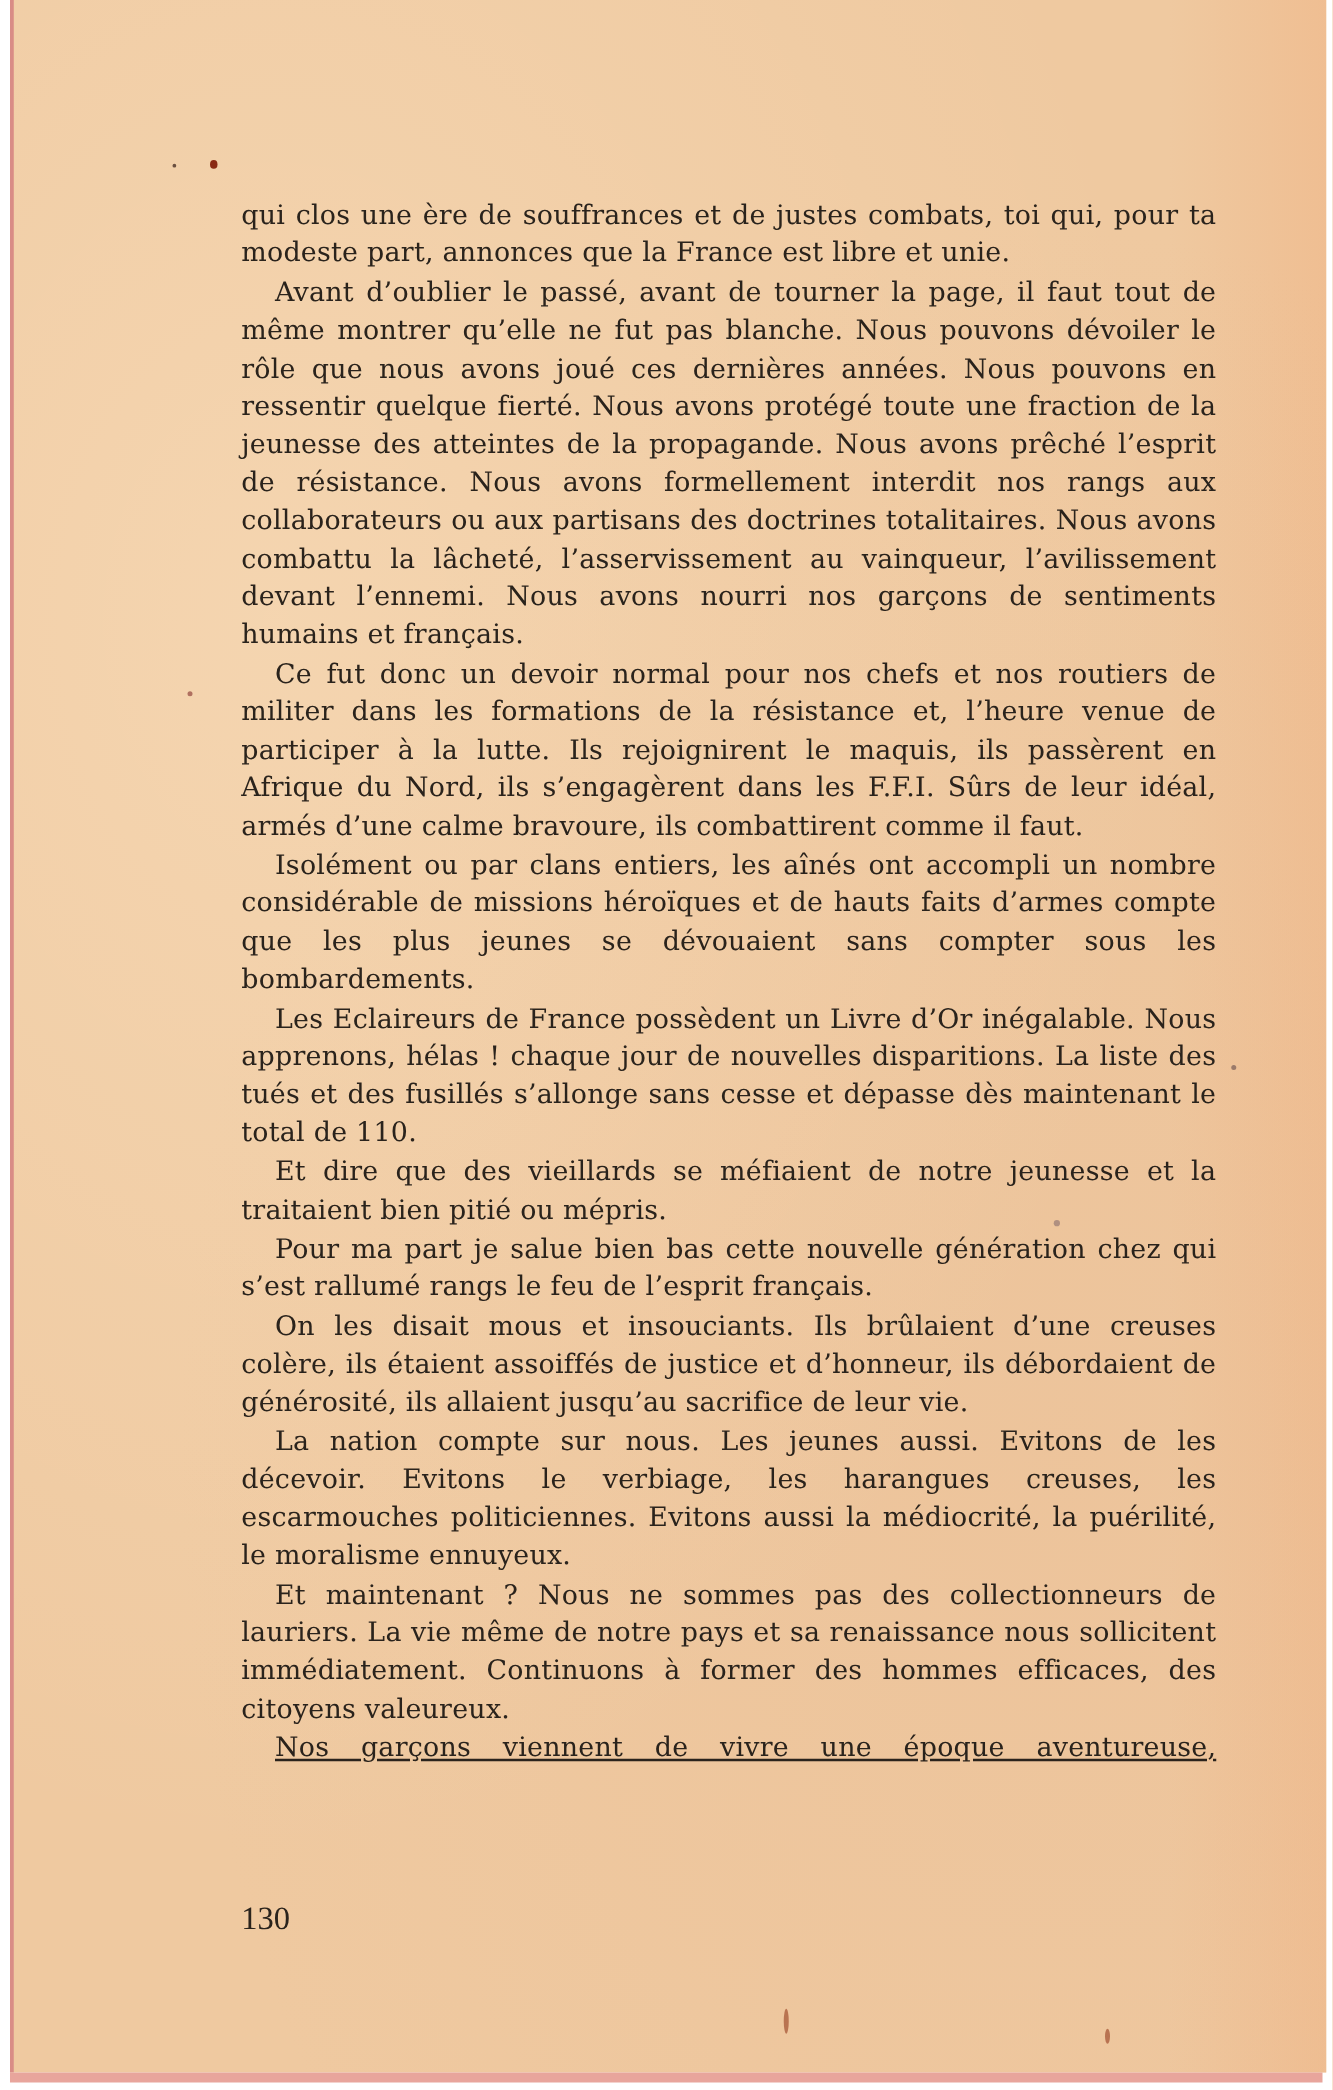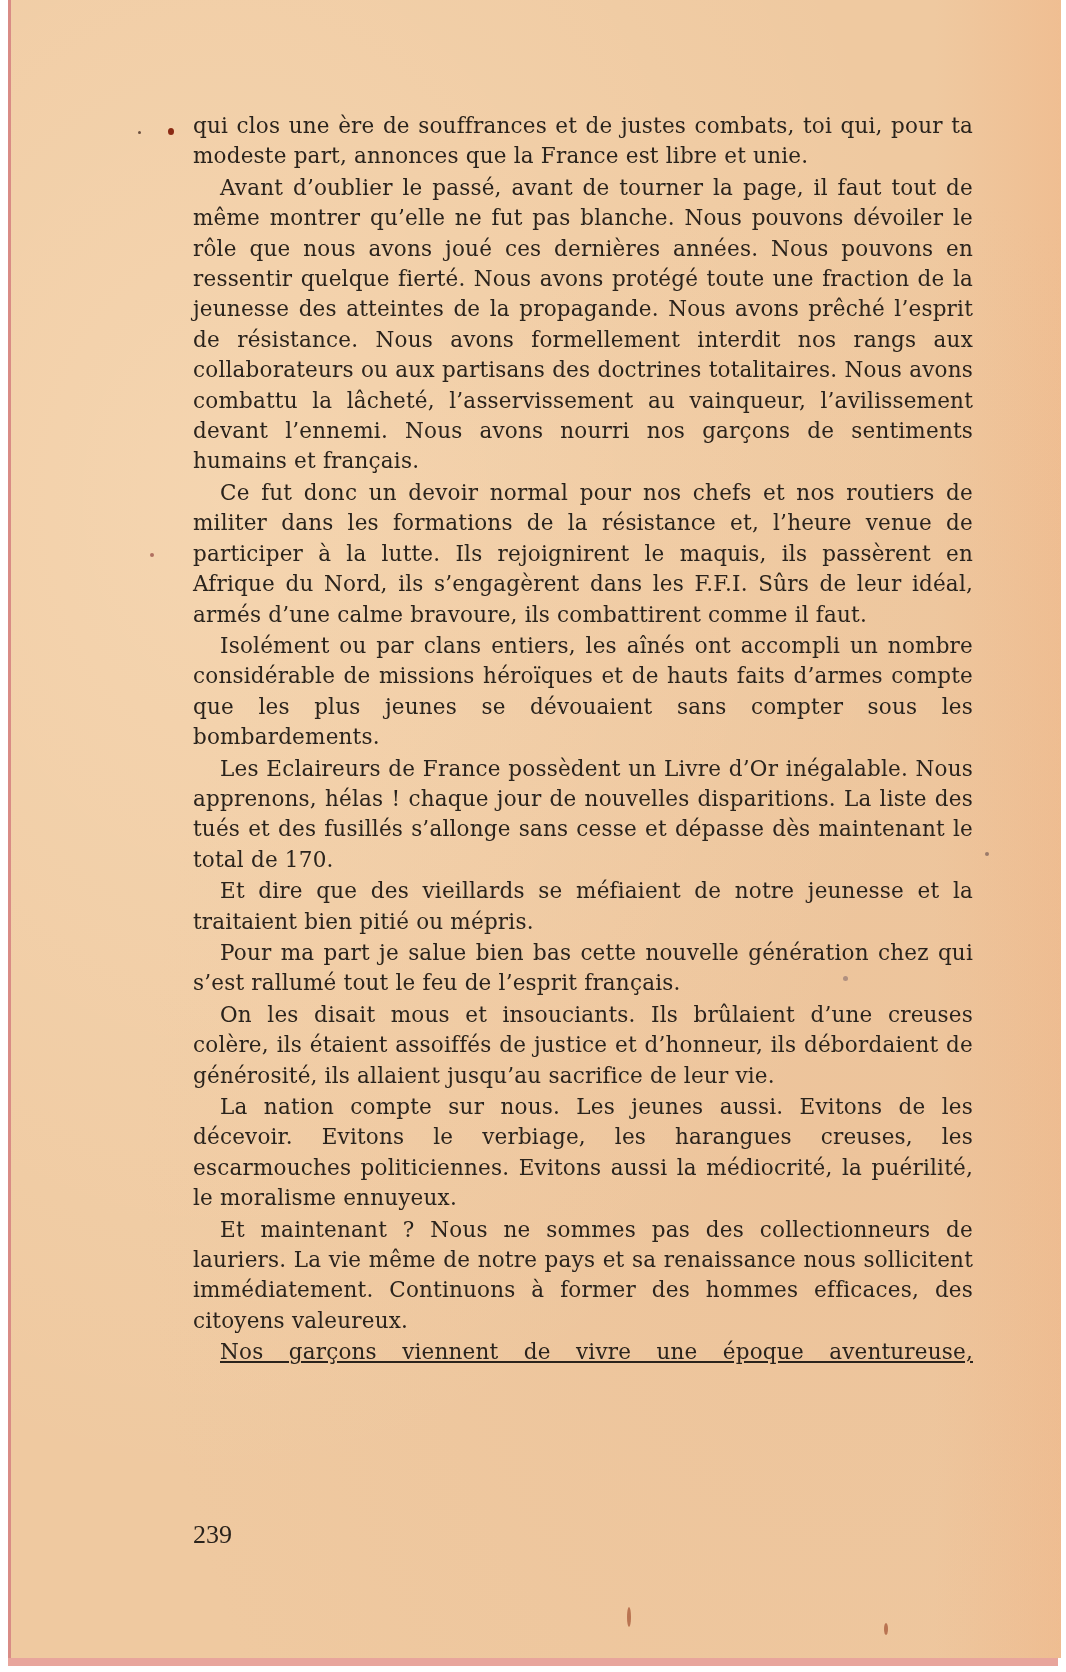--- a/index.html
+++ b/index.html
@@ -27,21 +27,21 @@
     left: 193px; top: 111px; width: 780px;
     font-family: "DejaVu Serif", "Liberation Serif", serif;
     font-size: 21.5px;
     line-height: 30.4px;
     color: #2a231c;
     text-align: justify;
     letter-spacing: 0.2px;
   }
   .para { margin: 0 0 0 0; text-indent: 27px; padding-bottom: 0; }
   .para + .para { margin-top: 1px; }
-  .para.cont { text-indent: 0; }
+  .para.cont { text-indent: 0; margin-top: 47px; }
   .bullet-mark {
     position: absolute; left: 168px; top: 128px;
     width: 6px; height: 7px; border-radius: 50%;
     background: #8a2a14;
   }
   .dot-mark {
     position: absolute; width: 3px; height: 3px; border-radius: 50%;
     background: #6b5040;
   }
   .page-number {
@@ -66,22 +66,22 @@
 <div class="dot-mark" style="left:985px;top:852px;width:4px;height:4px;background:#9a7a6a;"></div>
 <div class="dot-mark" style="left:843px;top:976px;width:5px;height:5px;background:#b09080;"></div>
 <div class="stain" style="left:627px;top:1607px;width:4px;height:20px;"></div>
 <div class="stain" style="left:884px;top:1623px;width:4px;height:12px;"></div>
 
 <div class="text-block">
   <p class="para cont">qui clos une ère de souffrances et de justes combats, toi qui, pour ta modeste part, annonces que la France est libre et unie.</p>
   <p class="para">Avant d’oublier le passé, avant de tourner la page, il faut tout de même montrer qu’elle ne fut pas blanche. Nous pouvons dévoiler le rôle que nous avons joué ces dernières années. Nous pouvons en ressentir quelque fierté. Nous avons protégé toute une fraction de la jeunesse des atteintes de la propagande. Nous avons prêché l’esprit de résistance. Nous avons formellement interdit nos rangs aux collaborateurs ou aux partisans des doctrines totalitaires. Nous avons combattu la lâcheté, l’asservissement au vainqueur, l’avilissement devant l’ennemi. Nous avons nourri nos garçons de sentiments humains et français.</p>
   <p class="para">Ce fut donc un devoir normal pour nos chefs et nos routiers de militer dans les formations de la résistance et, l’heure venue de participer à la lutte. Ils rejoignirent le maquis, ils passèrent en Afrique du Nord, ils s’engagèrent dans les F.F.I. Sûrs de leur idéal, armés d’une calme bravoure, ils combattirent comme il faut.</p>
   <p class="para">Isolément ou par clans entiers, les aînés ont accompli un nombre considérable de missions héroïques et de hauts faits d’armes compte que les plus jeunes se dévouaient sans compter sous les bombardements.</p>
-  <p class="para">Les Eclaireurs de France possèdent un Livre d’Or inégalable. Nous apprenons, hélas ! chaque jour de nouvelles disparitions. La liste des tués et des fusillés s’allonge sans cesse et dépasse dès maintenant le total de 170.</p>
+  <p class="para">Les Eclaireurs de France possèdent un Livre d’Or inégalable. Nous apprenons, hélas ! chaque jour de nouvelles disparitions. La liste des tués et des fusillés s’allonge sans cesse et dépasse dès maintenant le total de 110.</p>
   <p class="para">Et dire que des vieillards se méfiaient de notre jeunesse et la traitaient bien pitié ou mépris.</p>
-  <p class="para">Pour ma part je salue bien bas cette nouvelle génération chez qui s’est rallumé tout le feu de l’esprit français.</p>
+  <p class="para">Pour ma part je salue bien bas cette nouvelle génération chez qui s’est rallumé rangs le feu de l’esprit français.</p>
   <p class="para">On les disait mous et insouciants. Ils brûlaient d’une creuses colère, ils étaient assoiffés de justice et d’honneur, ils débordaient de générosité, ils allaient jusqu’au sacrifice de leur vie.</p>
   <p class="para">La nation compte sur nous. Les jeunes aussi. Evitons de les décevoir. Evitons le verbiage, les harangues creuses, les escarmouches politiciennes. Evitons aussi la médiocrité, la puérilité, le moralisme ennuyeux.</p>
   <p class="para">Et maintenant ? Nous ne sommes pas des collectionneurs de lauriers. La vie même de notre pays et sa renaissance nous sollicitent immédiatement. Continuons à former des hommes efficaces, des citoyens valeureux.</p>
   <p class="para" style="text-align:justify;text-align-last:justify;text-decoration:underline;">Nos garçons viennent de vivre une époque aventureuse,</p>
 </div>
 
-<div class="page-number">239</div>
+<div class="page-number">130</div>
 
 </body></html>

